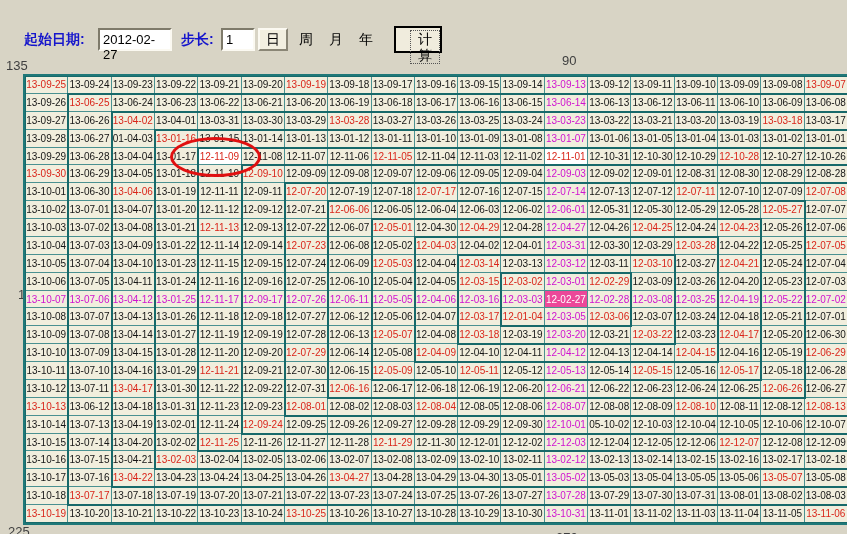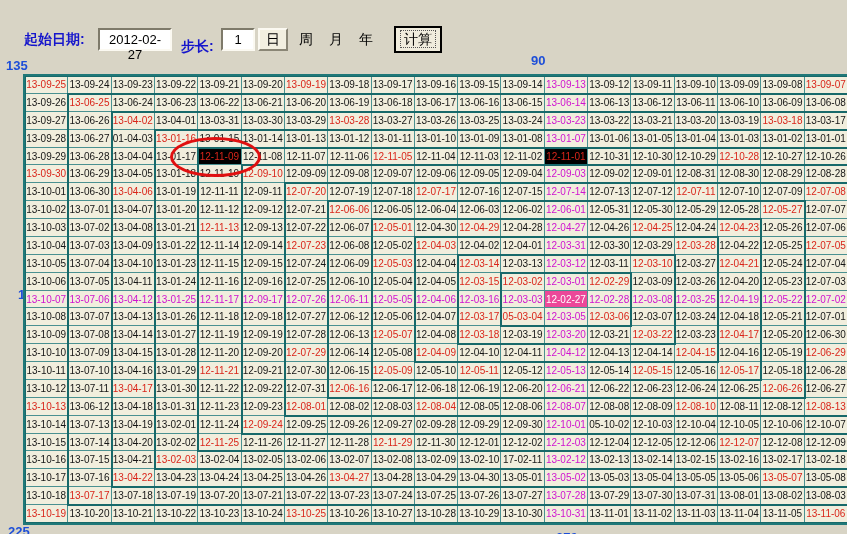--- a/index.html
+++ b/index.html
@@ -1,56 +1,56 @@
 <!DOCTYPE html>
 <html><head>
 <meta charset="utf-8">
 <style>
   html,body{margin:0;padding:0;}
   body{width:847px;height:534px;background:#d8d4c5;font-family:"Liberation Sans",sans-serif;position:relative;overflow:hidden;}
   #stage{position:absolute;left:0;top:0;width:847px;height:534px;margin-top:21px;}
   
   .hdr-label{position:absolute;color:#1515cc;font-weight:bold;font-size:14px;}
-  .tb{position:absolute;background:#ffffff;border-top:2px solid #7e7a6a;border-left:2px solid #7e7a6a;border-bottom:2px solid #fbf9f1;border-right:2px solid #fbf9f1;font-size:13px;color:#000;padding:2px 3px;box-sizing:border-box;text-align:center;}
+  .tb{position:absolute;background:#ffffff;border-top:2px solid #7e7a6a;border-left:2px solid #7e7a6a;border-bottom:2px solid #fbf9f1;border-right:2px solid #fbf9f1;font-size:13px;color:#000;padding:2px 3px;box-sizing:border-box;}
   .unit-btn{position:absolute;top:7px;width:30px;height:23px;background:#f2efe0;border-top:2px solid #fbf9f1;border-left:2px solid #fbf9f1;border-bottom:2px solid #8a8676;border-right:2px solid #8a8676;font-size:14px;text-align:center;line-height:19px;color:#000;box-sizing:border-box;}
   .unit-flat{position:absolute;top:10px;font-size:14px;color:#000;}
-  .calc-btn{position:absolute;left:394px;top:5px;width:48px;height:27px;background:#f0ecdd;border:2px solid #000;box-sizing:border-box;text-align:center;}
+  .calc-btn{position:absolute;left:394px;top:5px;width:48px;height:27px;background:#f0ecdd;border:2px solid #000;box-sizing:border-box;text-align:center;padding-left:14px;}
   .calc-inner{display:inline-block;margin-top:2px;padding:0 3px;font-size:14px;border:1px dotted #555;line-height:16px;}
   
-  .angle{position:absolute;color:#1d4ed8;font-size:13px;font-weight:bold;}
+  .angle{position:absolute;color:#404040;font-size:13px;}
   
   #grid{position:absolute;left:23px;top:53px;width:823px;height:447px;background:#f1eedd;border:2px solid #1f7878;box-sizing:content-box;overflow:hidden;}
   .grow{display:flex;height:17.88px;}
   .cell{flex:0 0 43.316px;width:43.316px;border-right:1px solid #4a9191;border-bottom:1px solid #4a9191;box-sizing:border-box;font-size:10px;line-height:17px;text-align:center;overflow:hidden;white-space:nowrap;color:#151515;cursor:default;}
   .c-r{color:#d9251a;}
   .c-m{color:#cf13cf;}
-  .c-Y{background:#000000;color:#d9251a;}
+  .c-Y{background:#ffffff;color:#d9251a;}
   .c-C{background:#ec4899;color:#ffffff;}
   .ring{position:absolute;border:2px solid #17696a;box-sizing:border-box;pointer-events:none;}
   #ellipse{position:absolute;border:3px solid #e01010;border-radius:50%;background:transparent;pointer-events:none;}
 </style>
 </head>
 <body>
 
 <div id="stage">
 
   <span class="hdr-label" style="left:24px;top:10px;">起始日期:</span>
   <div class="tb" style="left:98px;top:7px;width:74px;height:23px;">2012-02-27</div>
-  <span class="hdr-label" style="left:181px;top:17px;">步长:</span>
+  <span class="hdr-label" style="left:181px;top:10px;">步长:</span>
   <div class="tb" style="left:221px;top:7px;width:34px;height:23px;">1</div>
   <div id="unit-buttons">
       <div class="unit-btn" style="left: 258px;">日</div>
       <div class="unit-flat" style="left: 299px;">周</div>
       <div class="unit-flat" style="left: 329px;">月</div>
       <div class="unit-flat" style="left: 359px;">年</div>
     </div>
   <div class="calc-btn"><span class="calc-inner">计算</span></div>
 
   <span class="angle" style="left:6px;top:37px;">135</span>
-  <span class="angle" style="left:531px;top:32px;">90</span>
+  <span class="angle" style="left:562px;top:32px;">90</span>
   <span class="angle" style="left:18px;top:266px;">180</span>
   <span class="angle" style="left:8px;top:503px;">225</span>
   <span class="angle" style="left:556px;top:509px;">270</span>
 
   <div id="grid">
       <div class="grow">
         <div class="cell c-r">13-09-25</div>
         <div class="cell">13-09-24</div>
         <div class="cell">13-09-23</div>
         <div class="cell">13-09-22</div>
@@ -327,21 +327,21 @@
         <div class="cell">13-07-07</div>
         <div class="cell">13-04-13</div>
         <div class="cell">13-01-26</div>
         <div class="cell">12-11-18</div>
         <div class="cell">12-09-18</div>
         <div class="cell">12-07-27</div>
         <div class="cell">12-06-12</div>
         <div class="cell">12-05-06</div>
         <div class="cell">12-04-07</div>
         <div class="cell c-r">12-03-17</div>
-        <div class="cell c-r">05-03-04</div>
+        <div class="cell c-r">12-01-04</div>
         <div class="cell c-m">12-03-05</div>
         <div class="cell c-r">12-03-06</div>
         <div class="cell">12-03-07</div>
         <div class="cell">12-03-24</div>
         <div class="cell">12-04-18</div>
         <div class="cell">12-05-21</div>
         <div class="cell">12-07-01</div>
       </div>
       <div class="grow">
         <div class="cell">13-10-09</div>
@@ -451,21 +451,21 @@
       <div class="grow">
         <div class="cell">13-10-14</div>
         <div class="cell">13-07-13</div>
         <div class="cell">13-04-19</div>
         <div class="cell">13-02-01</div>
         <div class="cell">12-11-24</div>
         <div class="cell c-r">12-09-24</div>
         <div class="cell">12-09-25</div>
         <div class="cell">12-09-26</div>
         <div class="cell">12-09-27</div>
-        <div class="cell">02-09-28</div>
+        <div class="cell">12-09-28</div>
         <div class="cell">12-09-29</div>
         <div class="cell">12-09-30</div>
         <div class="cell c-m">12-10-01</div>
         <div class="cell">05-10-02</div>
         <div class="cell">12-10-03</div>
         <div class="cell">12-10-04</div>
         <div class="cell">12-10-05</div>
         <div class="cell">12-10-06</div>
         <div class="cell">12-10-07</div>
       </div>
@@ -495,21 +495,21 @@
         <div class="cell">13-07-15</div>
         <div class="cell">13-04-21</div>
         <div class="cell c-r">13-02-03</div>
         <div class="cell">13-02-04</div>
         <div class="cell">13-02-05</div>
         <div class="cell">13-02-06</div>
         <div class="cell">13-02-07</div>
         <div class="cell">13-02-08</div>
         <div class="cell">13-02-09</div>
         <div class="cell">13-02-10</div>
-        <div class="cell">17-02-11</div>
+        <div class="cell">13-02-11</div>
         <div class="cell c-m">13-02-12</div>
         <div class="cell">13-02-13</div>
         <div class="cell">13-02-14</div>
         <div class="cell">13-02-15</div>
         <div class="cell">13-02-16</div>
         <div class="cell">13-02-17</div>
         <div class="cell">13-02-18</div>
       </div>
       <div class="grow">
         <div class="cell">13-10-17</div>

